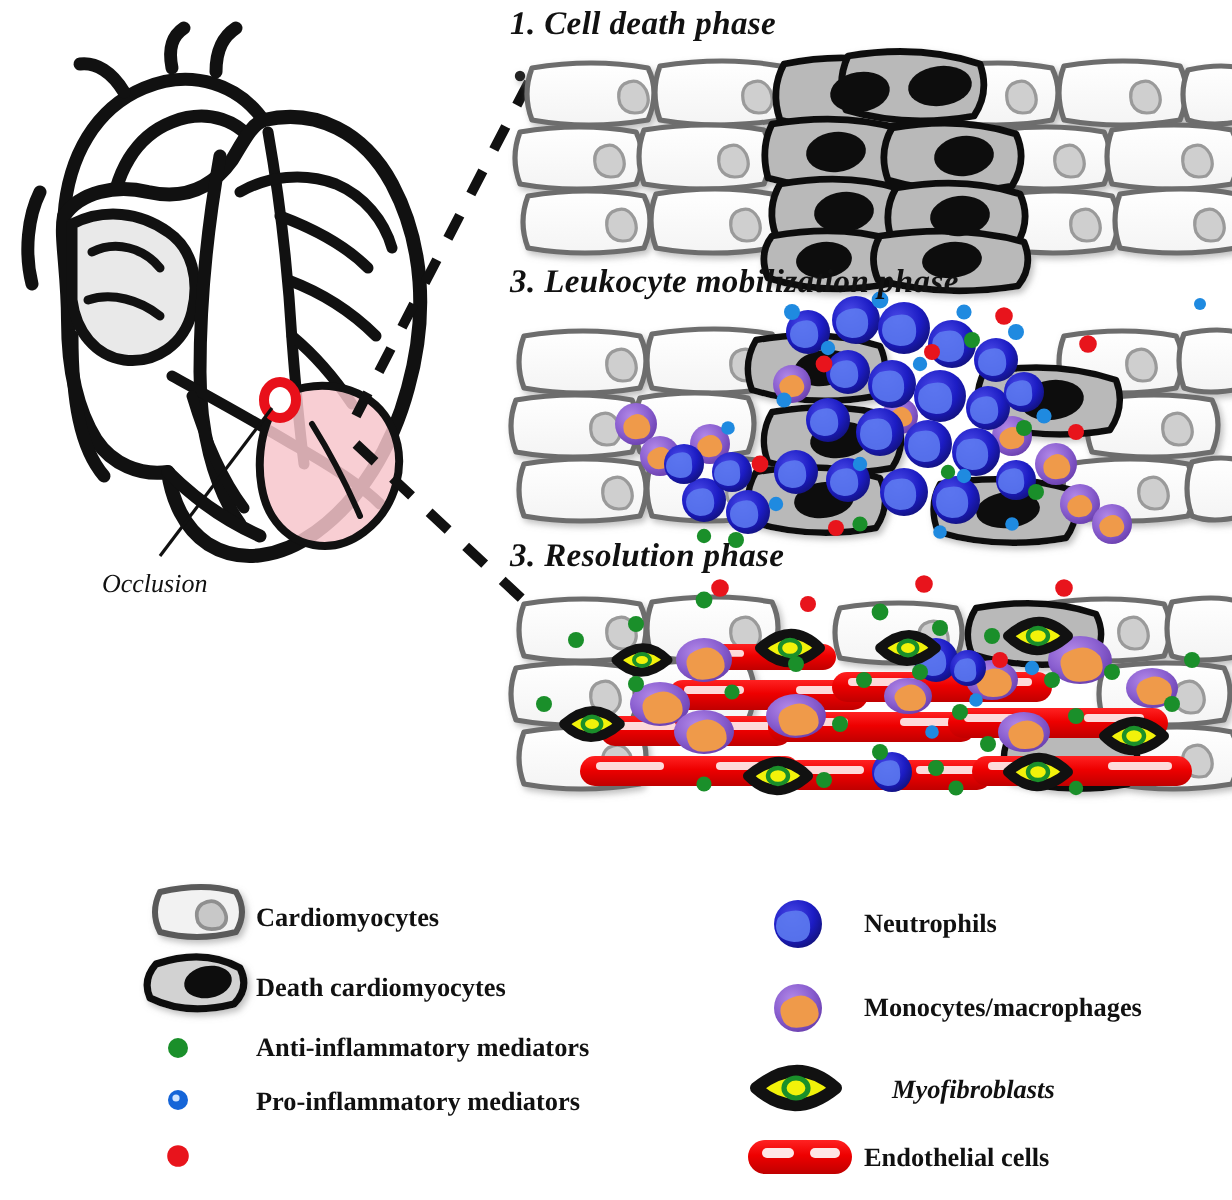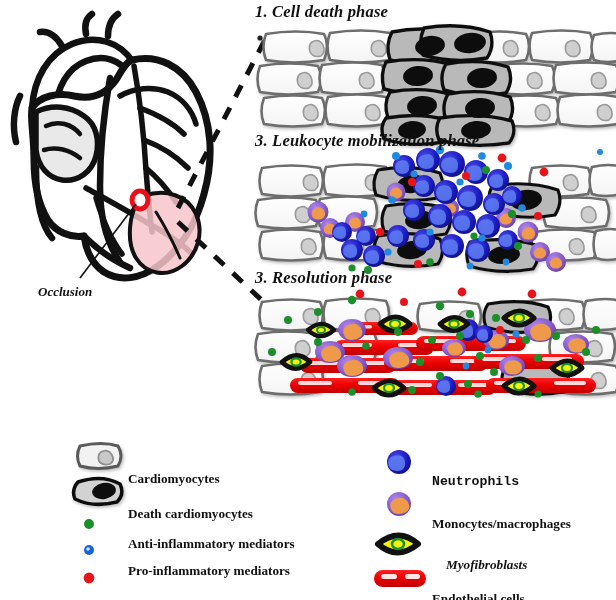--- a/index.html
+++ b/index.html
@@ -4,24 +4,24 @@
 <style>
   html,body{margin:0;padding:0;background:#ffffff;}
   body{width:616px;height:600px;position:relative;overflow:hidden;
        font-family:"Liberation Serif",serif;}
   #figure{position:absolute;left:0;top:0;width:616px;height:600px;}
   .panel-title{position:absolute;font-weight:bold;font-style:italic;
        font-family:"Liberation Serif",serif;color:#111;letter-spacing:.2px;}
   #t1{left:255px;top:2px;width:360px;font-size:16.5px;}
   #t2{left:255px;top:131px;width:360px;font-size:16.5px;}
   #t3{left:255px;top:268px;width:360px;font-size:16.5px;}
-  #occlusion-label{position:absolute;left:38px;top:284px;font-size:13px;font-weight:bold;
+  #occlusion-label{position:absolute;left:51px;top:284px;font-size:13px;font-weight:normal;
        font-style:italic;color:#111;font-family:"Liberation Serif",serif;}
   .legend-text{position:absolute;font-weight:bold;font-size:13.2px;color:#111;
-       font-family:"Liberation Serif",serif;white-space:nowrap;margin-top:20px;}
+       font-family:"Liberation Serif",serif;white-space:nowrap;}
   svg{display:block;overflow:visible;}
 </style>
 </head>
 <body>
 
 <div id="figure">
 
   <svg width="616" height="600" viewBox="0 0 616 600">
     <defs>
       <radialGradient id="infarctGlow" cx="50%" cy="50%" r="50%">
@@ -648,17 +648,17 @@
   <div class="panel-title" id="t2">3. Leukocyte mobilization phase</div>
   <div class="panel-title" id="t3">3. Resolution phase</div>
 
   <div id="occlusion-label">Occlusion</div>
 
   <div class="legend-text" style="left:128px;top:451px;">Cardiomyocytes</div>
   <div class="legend-text" style="left:128px;top:516px;">Anti-inflammatory mediators</div>
   <div class="legend-text" style="left:128px;top:486px;">Death cardiomyocytes</div>
   <div class="legend-text" style="left:128px;top:543px;">Pro-inflammatory mediators</div>
 
-  <div class="legend-text" style="left:432px;top:454px;font-family:Liberation Mono, monospace;">Neutrophils</div>
+  <div class="legend-text" style="left:432px;top:454px;">Neutrophils</div>
   <div class="legend-text" style="left:432px;top:496px;">Monocytes/macrophages</div>
   <div class="legend-text" style="left:446px;top:537px;font-style:italic;">Myofibroblasts</div>
   <div class="legend-text" style="left:432px;top:571px;">Endothelial cells</div>
 </div>
 
 </body></html>

